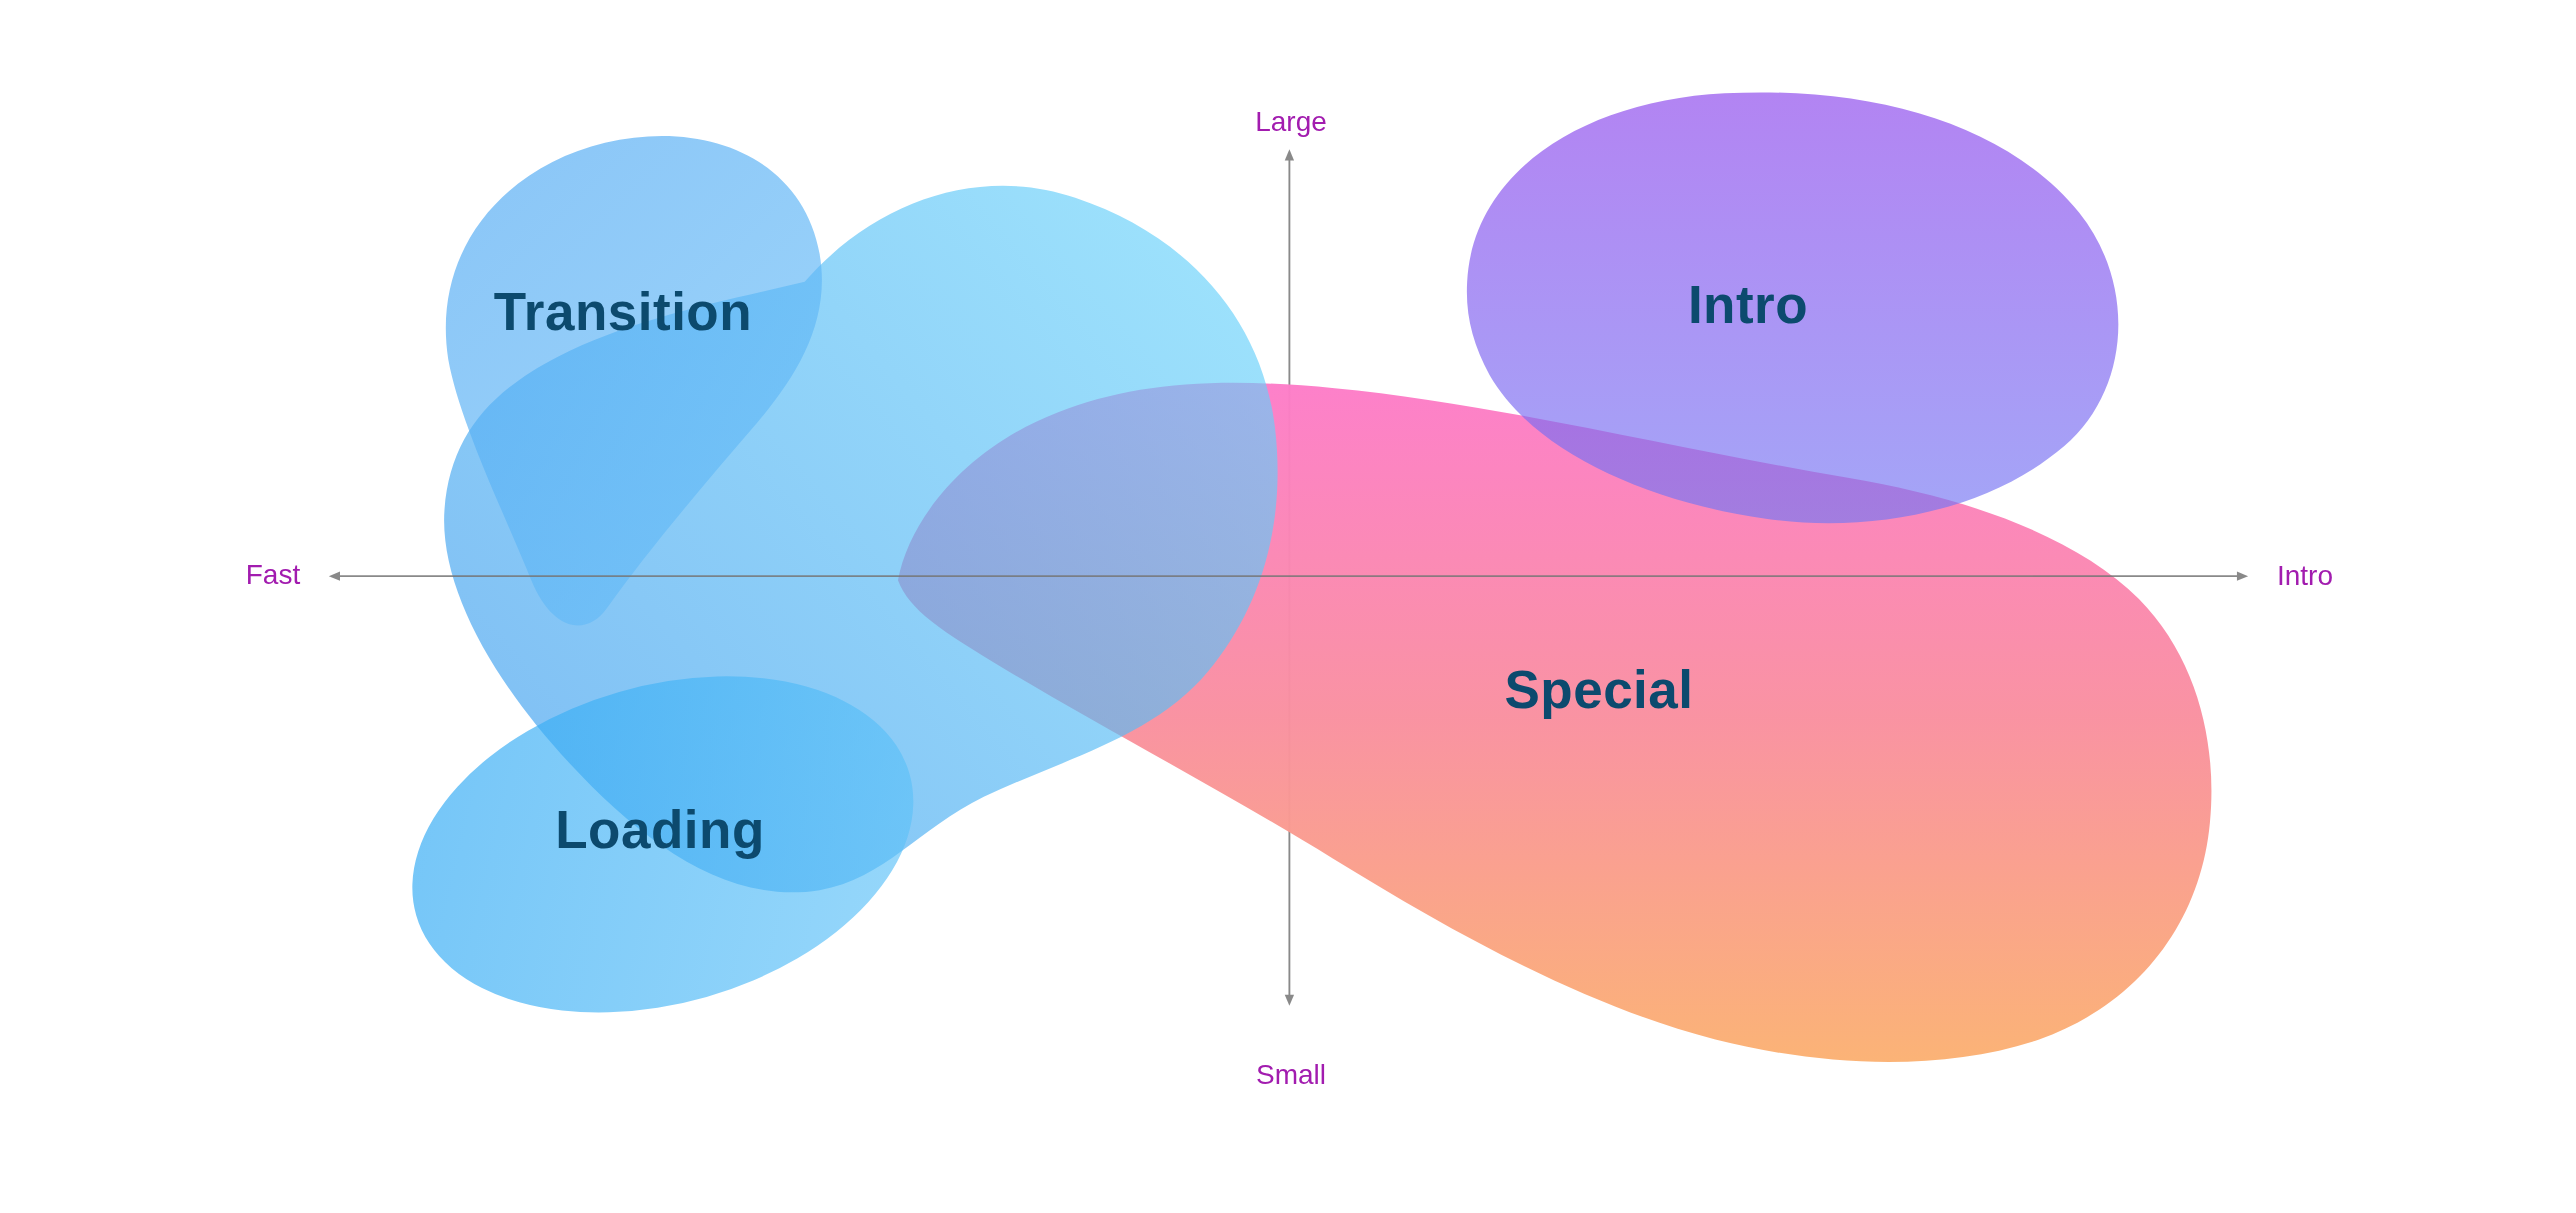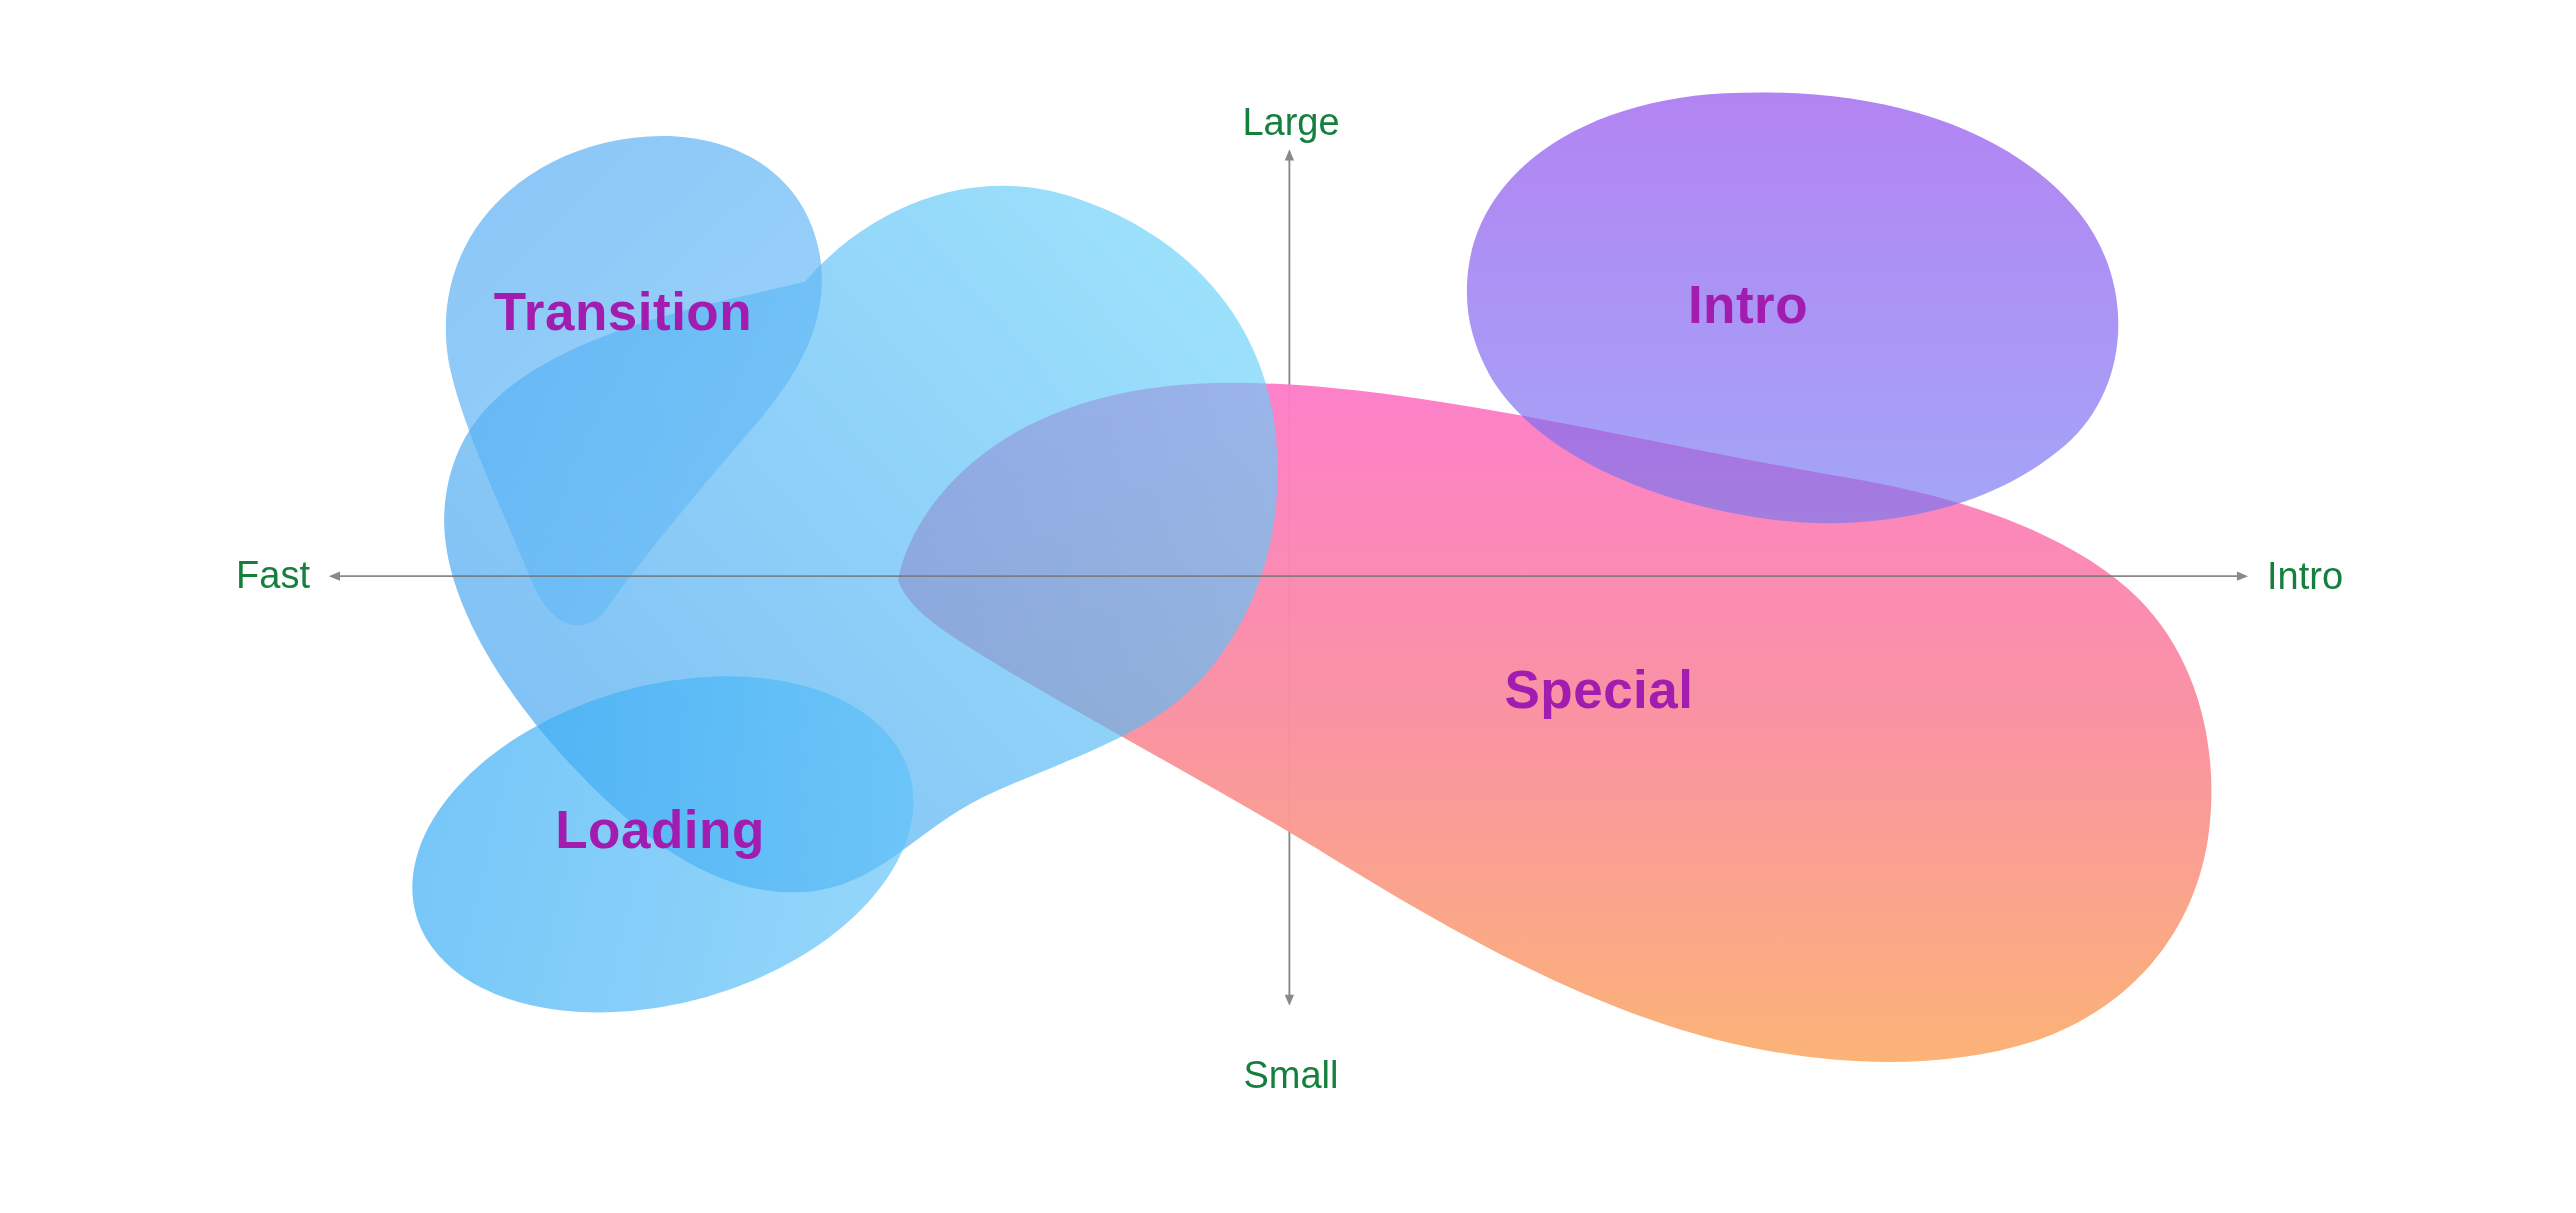--- a/index.html
+++ b/index.html
@@ -7,32 +7,32 @@
     position:relative;
     width:2576px;height:1213px;
     background:#ffffff;
     overflow:hidden;
     font-family:"Liberation Sans", sans-serif;
   }
   .stage svg{position:absolute;left:0;top:0;}
   .blob-label{
     position:absolute;
     transform:translate(-50%,-50%);
-    color:#a21caf;
+    color:#0c4a6e;
     font-size:53px;
     font-weight:600;
     letter-spacing:0.5px;
     white-space:nowrap;
     user-select:none;
   }
   .axis-label{
     position:absolute;
     transform:translate(-50%,-50%);
-    color:#15803d;
-    font-size:38px;
+    color:#a21caf;
+    font-size:28px;
     font-weight:400;
     white-space:nowrap;
     user-select:none;
   }
   
   #lbl-transition{left:623px;top:311px;}
   #lbl-loading{left:851px;top:520px;}
   #lbl-feedback{left:660px;top:829px;}
   #lbl-intro{left:1748px;top:304px;}
   #lbl-special{left:1599px;top:689px;text-align:right;}

